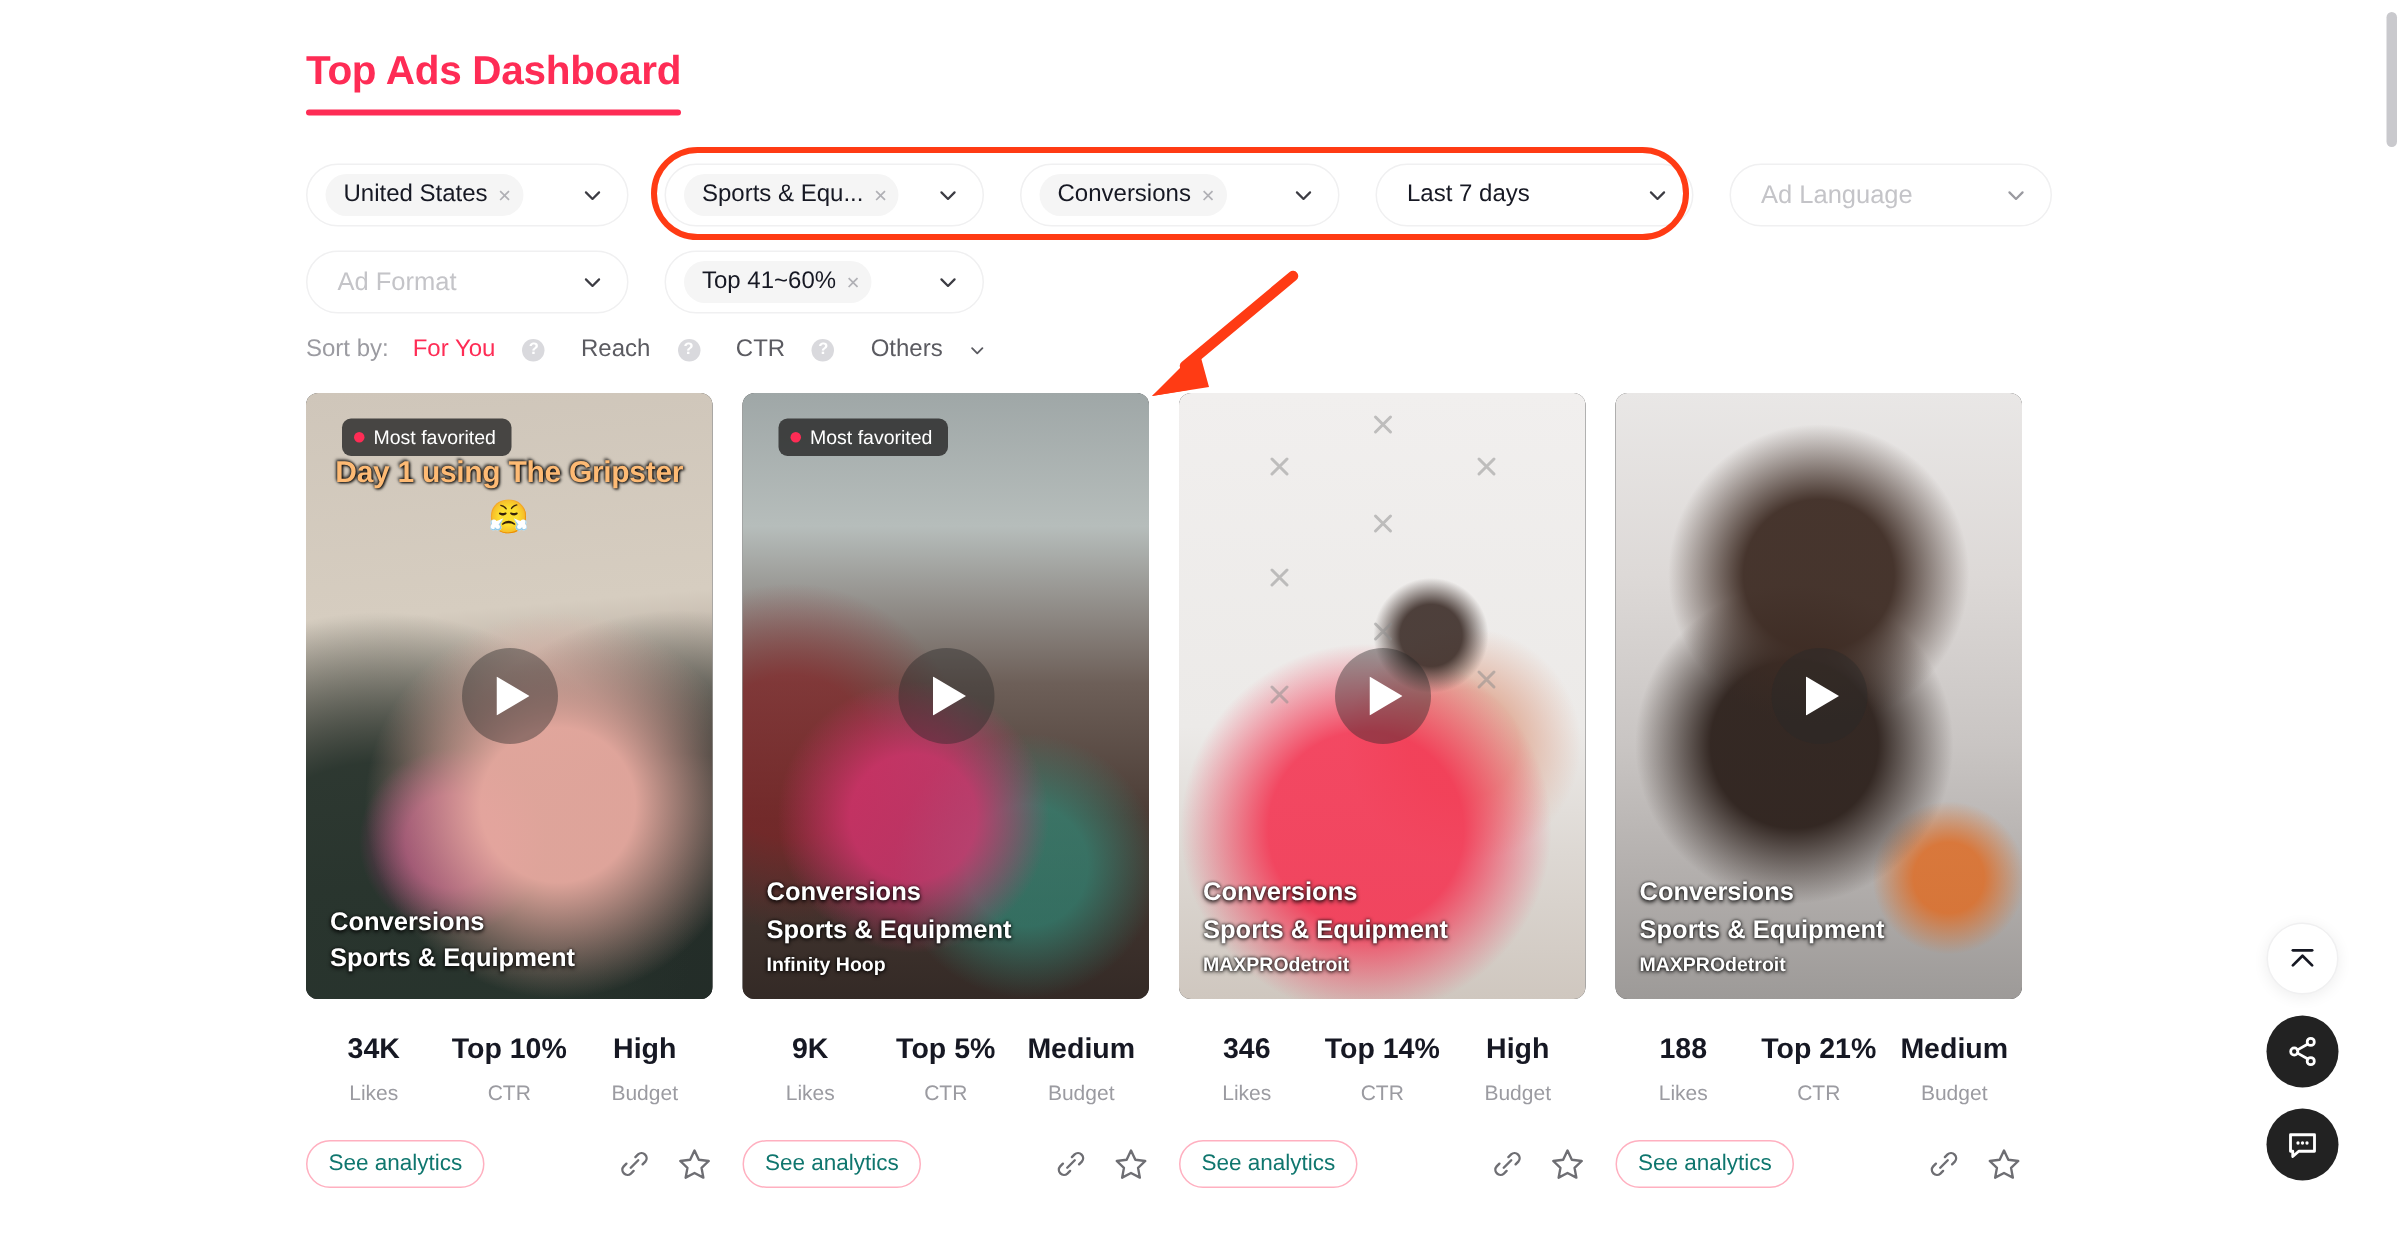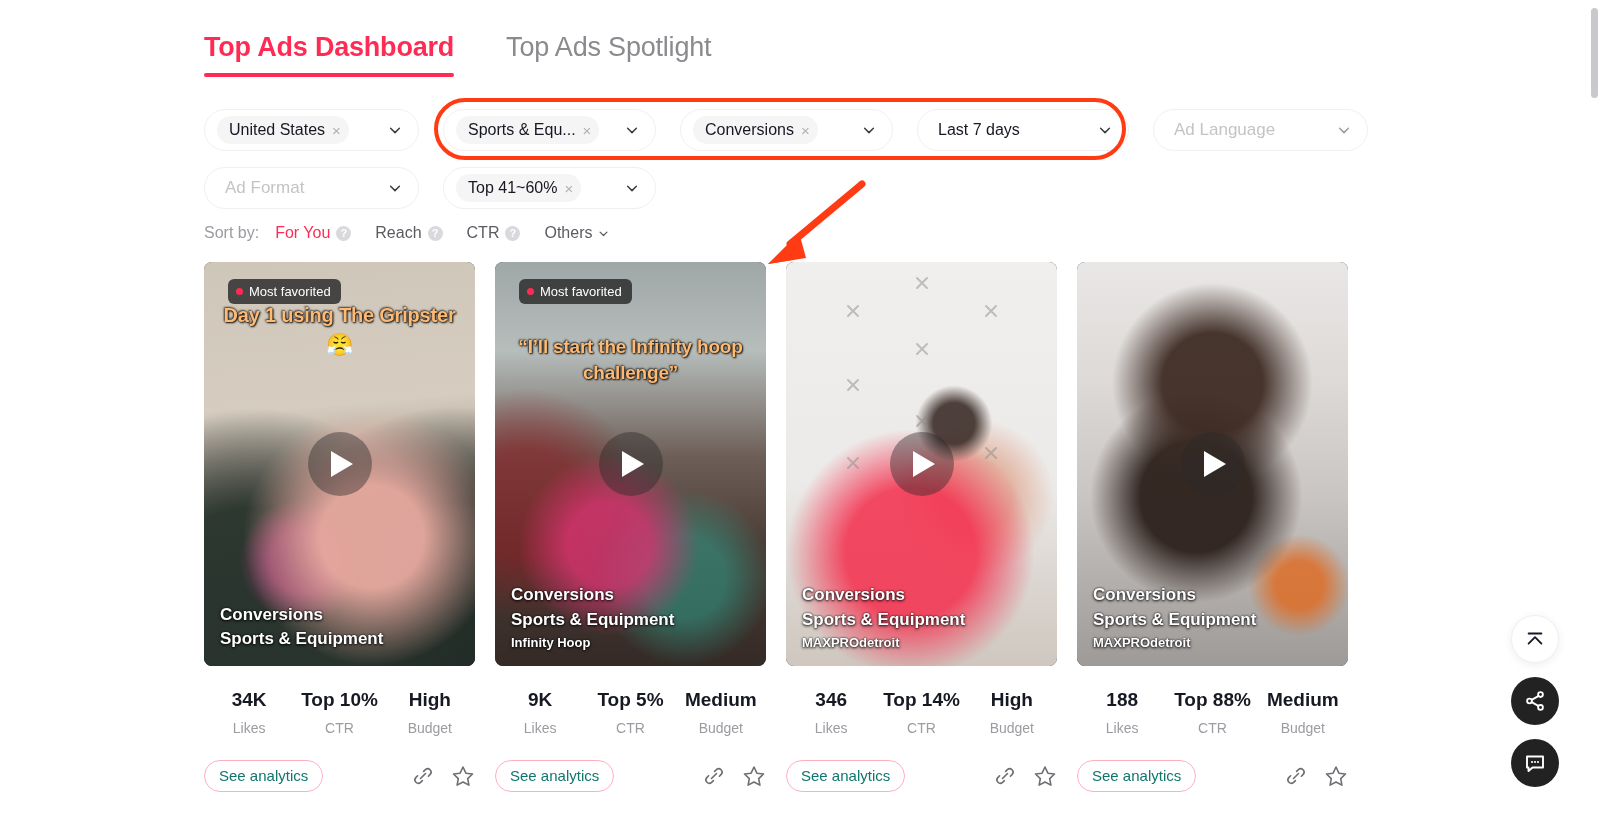--- a/index.html
+++ b/index.html
@@ -50,21 +50,21 @@
 
   
   .highlight-box {
     position: absolute; left: 434px; top: 98px; width: 692px; height: 62px;
     border: 4px solid #ff3b14; border-radius: 31px; pointer-events: none;
   }
 
   
   .sortby { position: absolute; left: 204px; top: 224px; display: flex; align-items: center; gap: 10px; font-size: 16px; }
   .sortby .lbl { color: #9b9ba1; margin-right: 6px; }
-  .sortby .opt { color: #5b5b61; display: flex; align-items: center; gap: 6px; cursor: pointer; margin-right: 14px; }
+  .sortby .opt { color: #5b5b61; display: flex; align-items: center; gap: 18px; cursor: pointer; margin-right: 14px; }
   .sortby .opt.active { color: #fe2c55; }
   .qmark { width: 15px; height: 15px; border-radius: 50%; background: #d9d9dd; color: #fff;
            font-size: 11px; font-weight: 700; display: inline-flex; align-items: center; justify-content: center; }
   .mini-chev { width: 11px; height: 11px; }
 
   
   .cards { position: absolute; left: 204px; top: 262px; display: flex; gap: 20px; }
   .card { width: 271px; }
   .thumb {
     width: 271px; height: 404px; border-radius: 8px; overflow: hidden;
@@ -162,21 +162,20 @@
     color:#1d1d1d; font-weight:700; font-size:22px; background: rgba(255,255,255,.22);
   }
 </style>
 </head>
 <body>
 
 <div class="page">
 
   <div class="tabs">
     <div class="tab active">Top Ads Dashboard</div>
-    <div class="tab">Top Ads Spotlight</div>
   </div>
 
   <div class="filter-row row1">
 
     <div class="filter w-big">
       <span class="inner-pill">
         <span class="pill-label">United States</span>
         <span class="pill-x">×</span>
       </span>
       <svg class="chev" viewBox="0 0 16 16" fill="none">
@@ -321,21 +320,20 @@
       </div>
     </div>
 
     <div class="card">
       <div class="thumb">
         <div class="bg-b"></div>
         <div class="badge">
           <span class="dot"></span>
           <span>Most favorited</span>
         </div>
-        <div class="vtext" style="top:72px; font-size:19px; padding:0 22px; line-height:1.35;">“I’ll start the Infinity hoop challenge”</div>
         <div class="play">
           <svg width="22" height="26" viewBox="0 0 22 26">
               <polygon points="0,0 22,13 0,26" fill="#fff"></polygon>
             </svg>
         </div>
         <div class="overlay-meta">
           <div class="l1">Conversions</div>
           <div class="l2">Sports &amp; Equipment</div>
           <div class="l3">Infinity Hoop</div>
         </div>
@@ -437,21 +435,21 @@
           <div class="l2">Sports &amp; Equipment</div>
           <div class="l3">MAXPROdetroit</div>
         </div>
       </div>
       <div class="stats">
         <div class="stat">
           <div class="v">188</div>
           <div class="k">Likes</div>
         </div>
         <div class="stat">
-          <div class="v">Top 88%</div>
+          <div class="v">Top 21%</div>
           <div class="k">CTR</div>
         </div>
         <div class="stat">
           <div class="v">Medium</div>
           <div class="k">Budget</div>
         </div>
       </div>
       <div class="actions">
         <div class="see-analytics">See analytics</div>
         <div class="act-icons">

